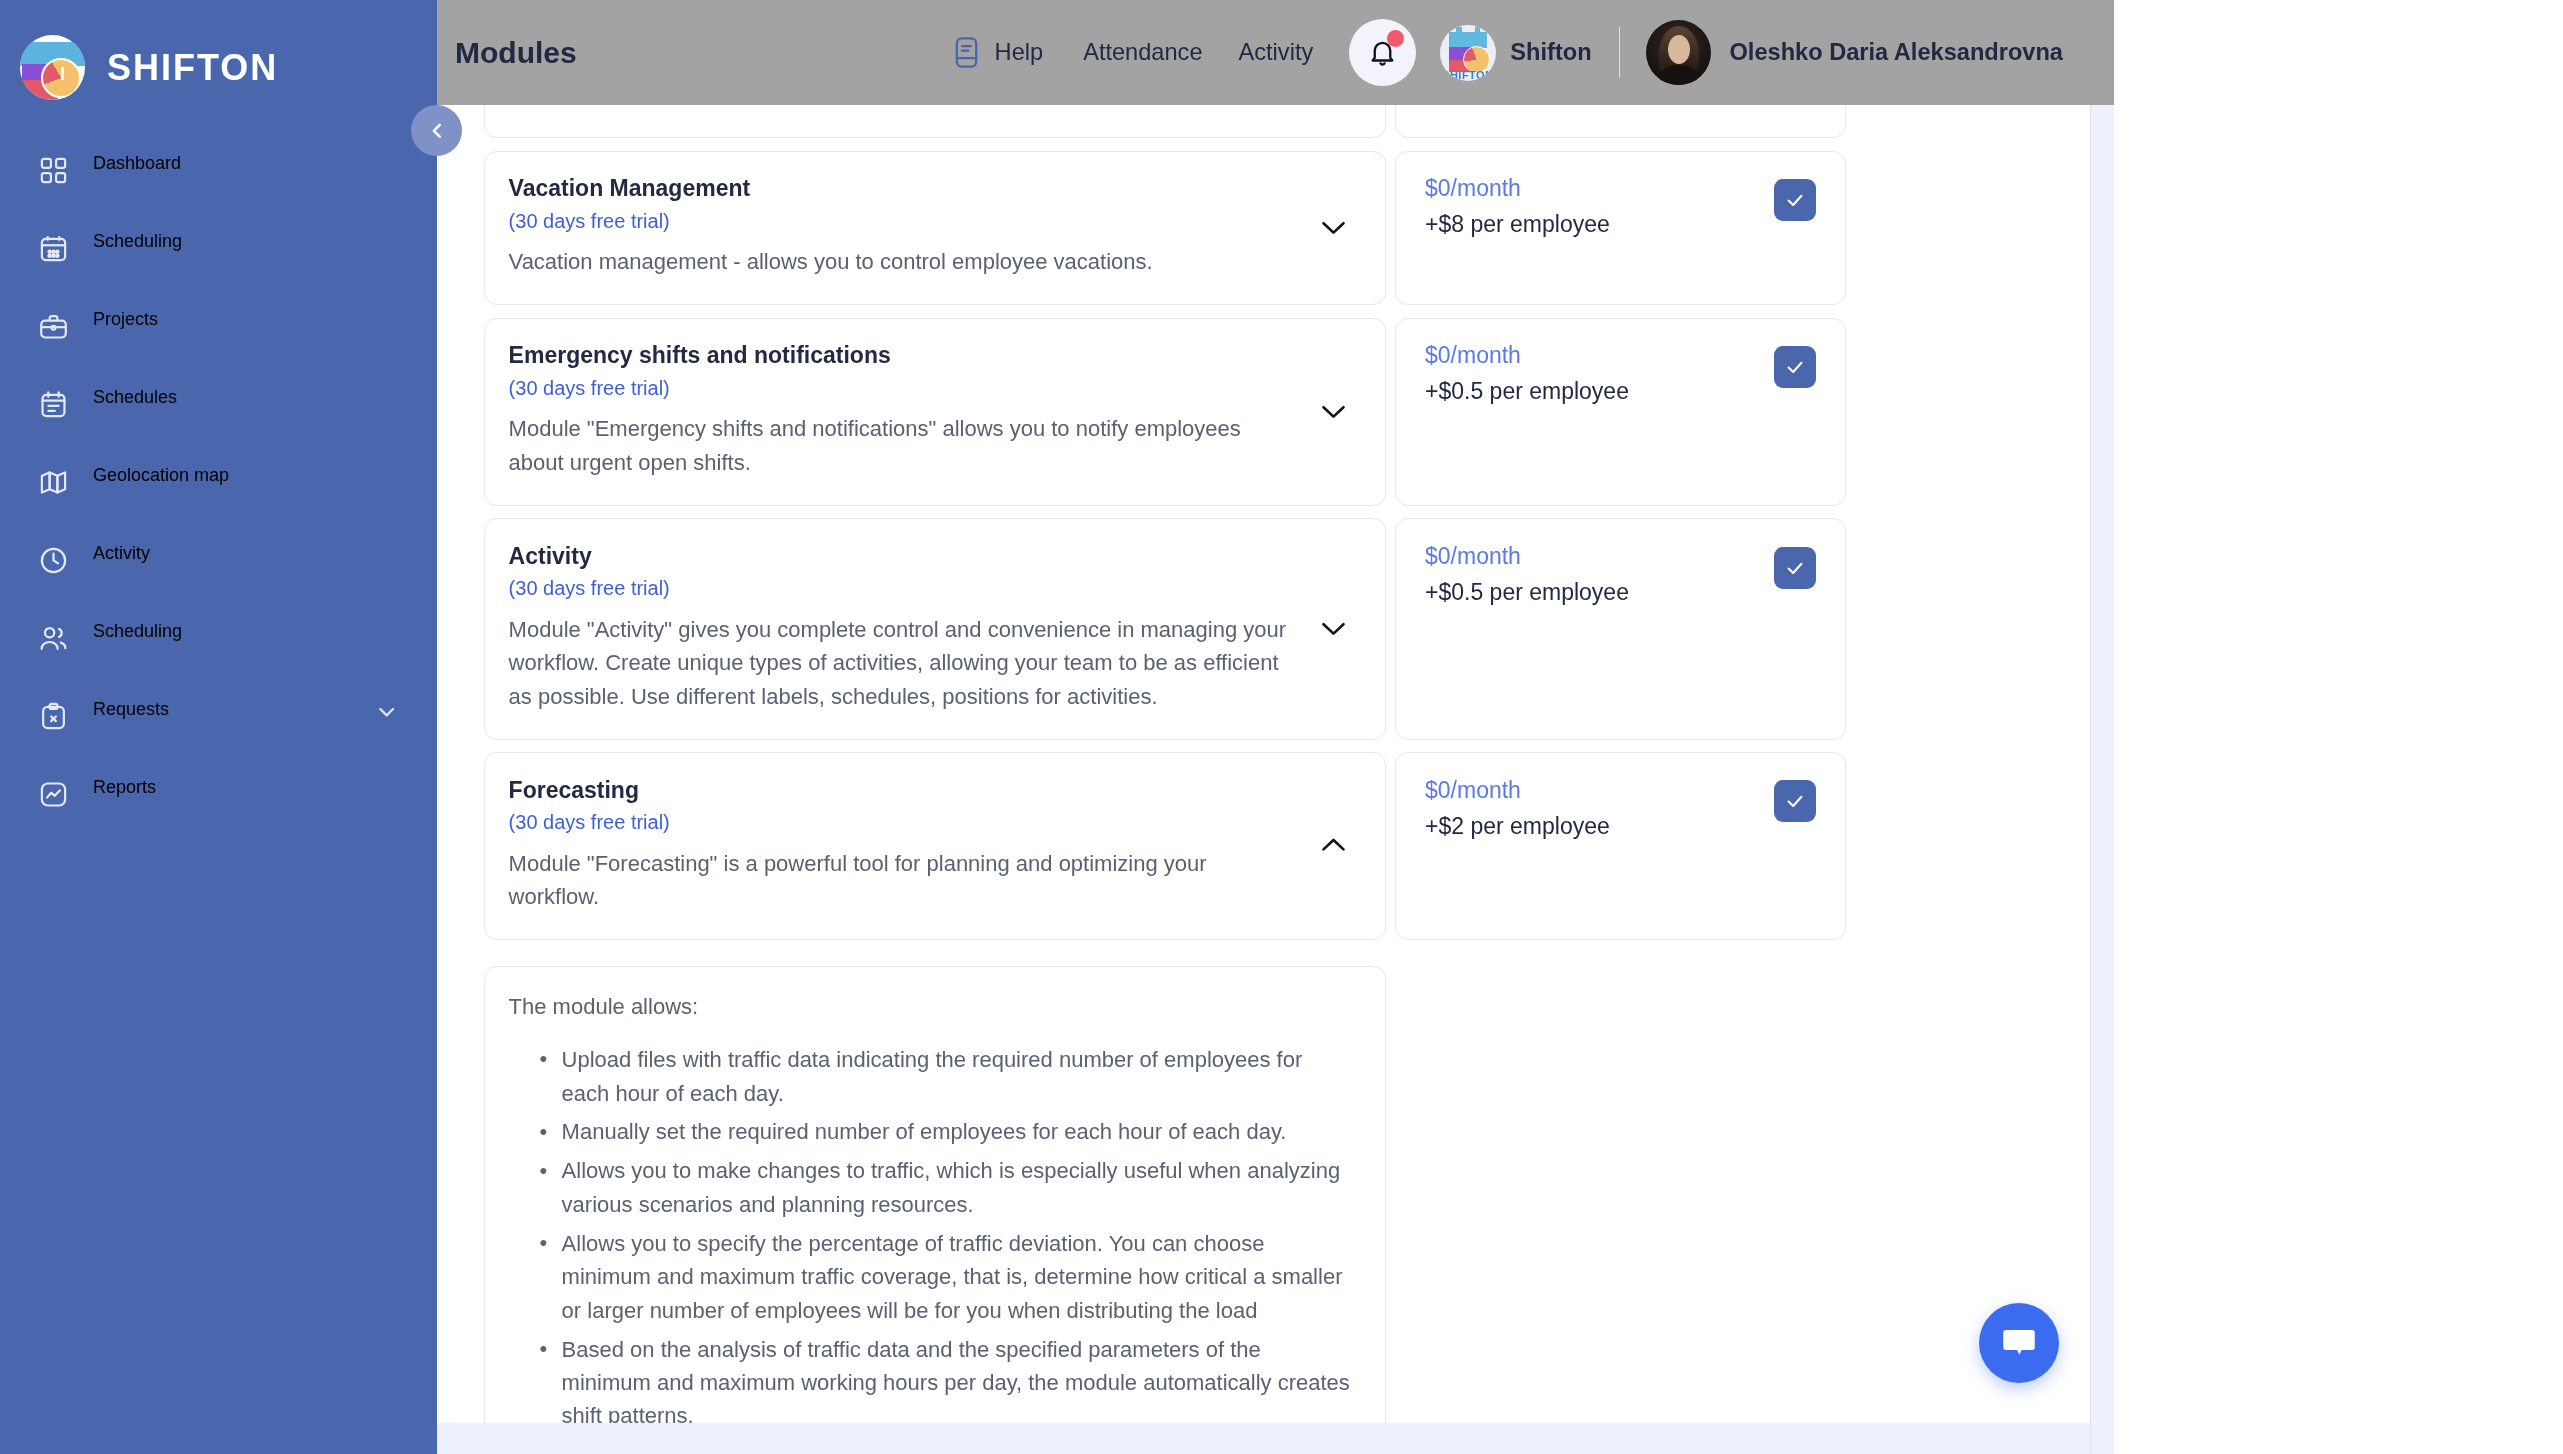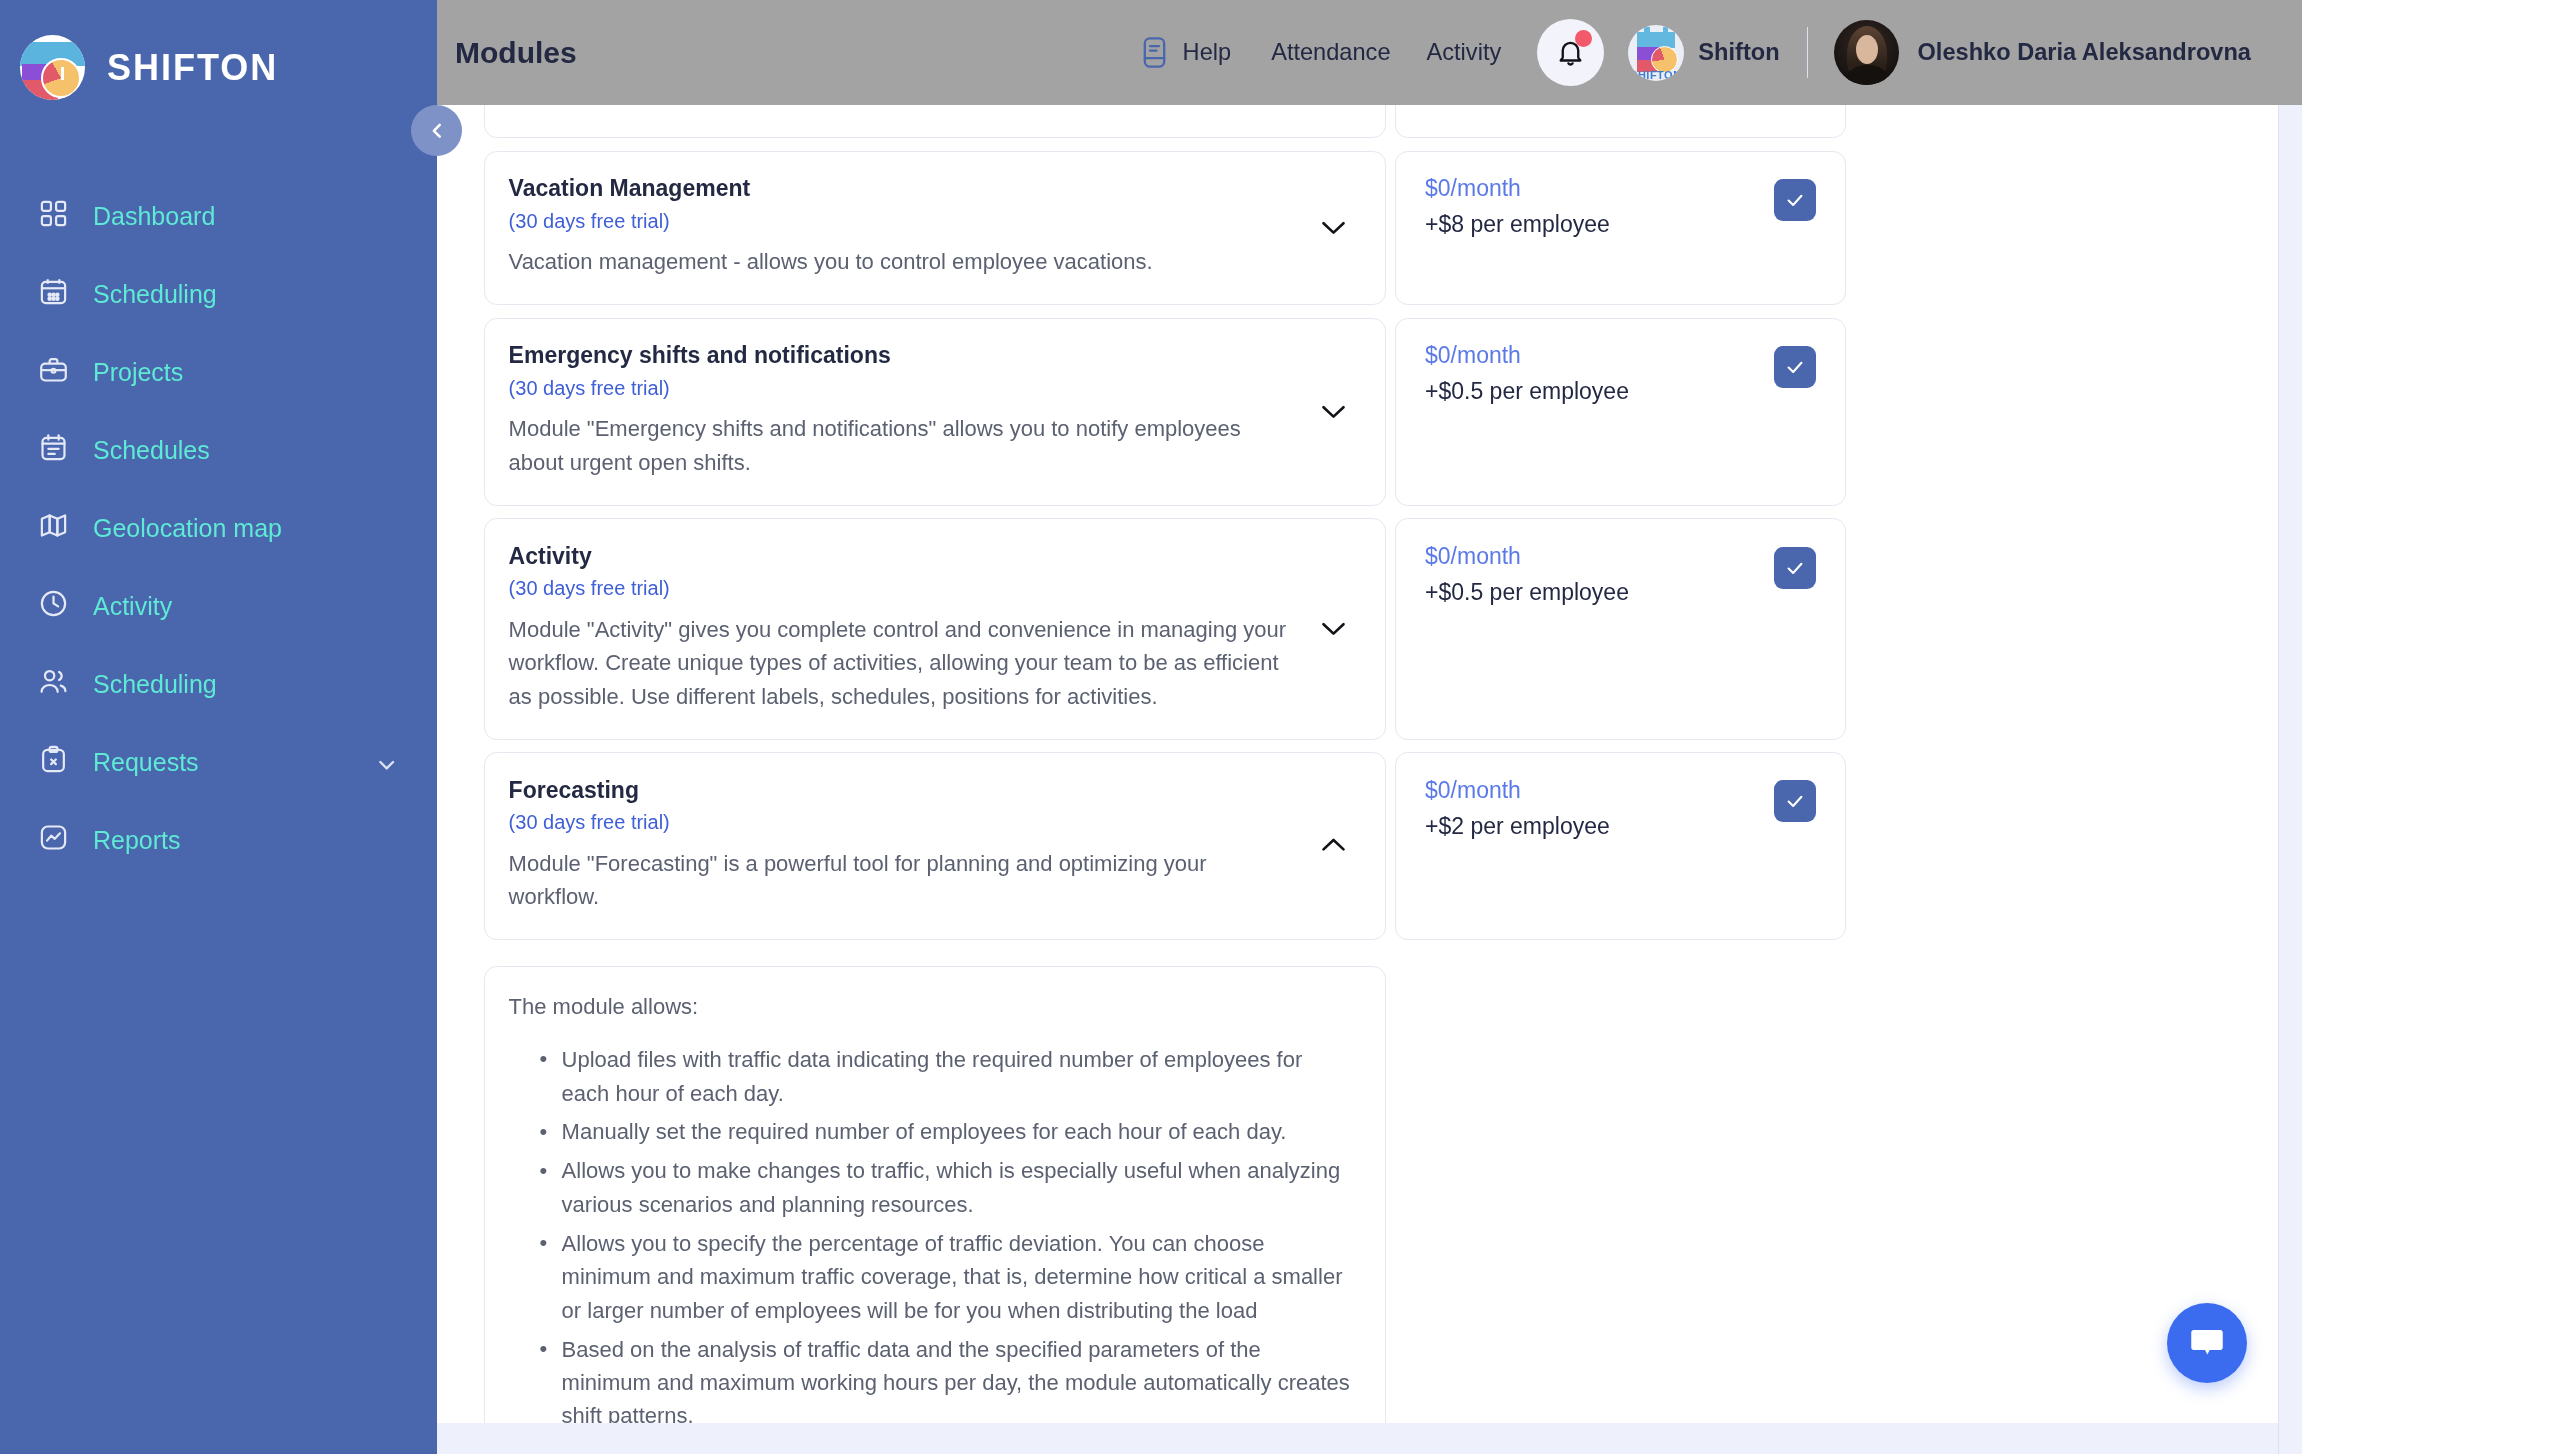--- a/index.html
+++ b/index.html
@@ -2,21 +2,21 @@
 <html style="font-size:14.5px"><head>
 <meta charset="utf-8">
 <style>
   * { box-sizing: border-box; margin: 0; padding: 0; }
   html, body {
     width: 2563px; height: 1454px;
     overflow: hidden;
     font-family: "Liberation Sans", sans-serif;
     background: #ffffff;
   }
-  .app { position: relative; width: 2302px; height: 1454px; display: flex; }
+  .app { position: relative; width: 2114px; height: 1454px; display: flex; }
 
   
   .sidebar {
     width: 437px; height: 1454px;
     background: #4a66ad;
     flex: 0 0 437px;
     position: relative;
     display: flex; flex-direction: column;
   }
   .brand {
@@ -48,23 +48,23 @@
   .collapse-btn {
     position: absolute; right: -25.4px; top: 105px;
     width: 51px; height: 51px; border-radius: 25.4px;
     background: #7e92c8;
     display:flex; align-items:center; justify-content:center;
     cursor: pointer; z-index: 30;
   }
   .collapse-btn svg { width: 23.6px; height: 23.6px; }
   .nav { margin-top: 38px; display:flex; flex-direction:column; }
   .nav-item {
-    display:flex; align-items:flex-end; gap: 22px;
+    display:flex; align-items:flex-start; gap: 22px;
     height: 78px; padding: 0 38px 0 36px;
-    color:#5eead4; font-size: 25px; cursor:pointer;
+    color:#000000; font-size: 18px; cursor:pointer;
     position: relative;
   }
   .nav-item .nicon { width: 35px; height: 35px; flex:0 0 35px; display:flex; align-items:center; justify-content:center; }
   .nav-item .nicon svg { width: 31px; height: 31px; }
   .nav-label { flex: 1; }
   .nav-chev { width: 25.4px; height: 25.4px; opacity:.95; }
 
   
   .main {
     flex: 1; height: 1454px; position: relative;

